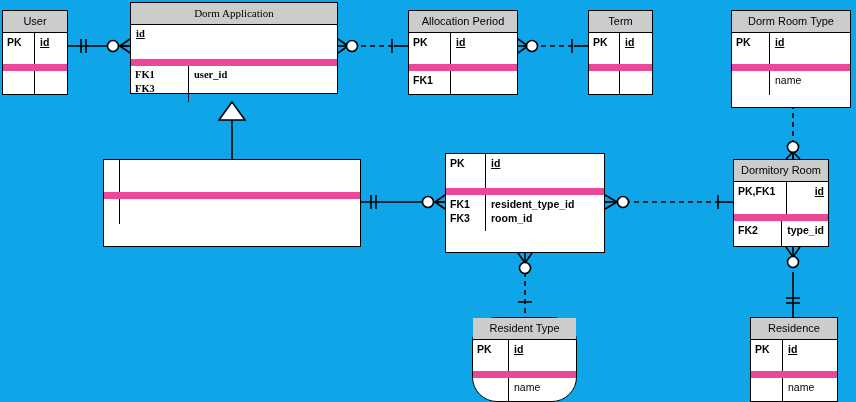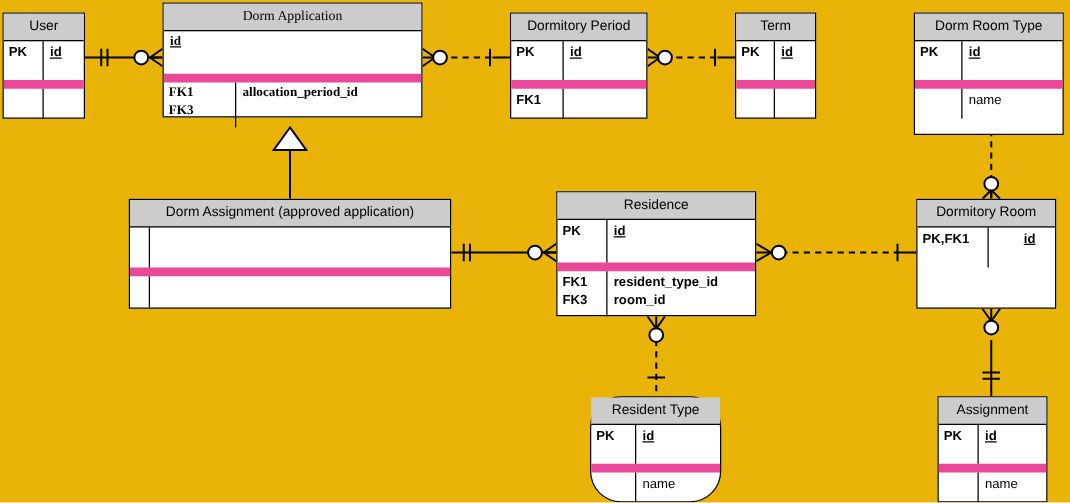--- a/index.html
+++ b/index.html
@@ -4,21 +4,21 @@
 <style>
   html, body {
     margin: 0;
     padding: 0;
     background: #ffffff;
   }
   #canvas {
     position: relative;
     width: 856px;
     height: 402px;
-    background: #eab308;
+    background: #0ea5e9;
     font-family: "Liberation Sans", sans-serif;
     overflow: hidden;
   }
   
   .entity {
     position: absolute;
     box-sizing: border-box;
     border: 1px solid #000000;
     background: #ffffff;
   }
@@ -204,26 +204,26 @@
           <div class="ent-attrcol">
             <div class="attr-line attr-pk">id</div>
           </div>
         </div>
         <div class="ent-section" style="height: 43px;">
           <div class="ent-keycol" style="width: 58px;">
             <div class="key-line">FK1</div>
             <div class="key-line">FK3</div>
           </div>
           <div class="ent-attrcol">
-            <div class="attr-line attr-fk">allocation_period_id</div>
+            <div class="attr-line attr-fk">user_id</div>
           </div>
         </div>
       </div>
       <div class="entity" style="left: 408px; top: 10px; width: 110px; height: 85px;">
-        <div class="ent-title">Dormitory Period</div>
+        <div class="ent-title">Allocation Period</div>
         <div class="ent-section" style="height: 31px;">
           <div class="ent-keycol" style="width: 42px;">
             <div class="key-line">PK</div>
           </div>
           <div class="ent-attrcol">
             <div class="attr-line attr-pk">id</div>
           </div>
         </div>
         <div class="ent-section" style="height: 31px;">
           <div class="ent-keycol" style="width: 42px;">
@@ -257,81 +257,87 @@
           </div>
         </div>
         <div class="ent-section" style="height: 31px;">
           <div class="ent-keycol" style="width: 38px;"></div>
           <div class="ent-attrcol">
             <div class="attr-line attr-plain">name</div>
           </div>
         </div>
       </div>
       <div class="entity" style="left: 103px; top: 159px; width: 258px; height: 88px;">
-        <div class="ent-title">Dorm Assignment (approved application)</div>
         <div class="ent-section" style="height: 32px;">
           <div class="ent-keycol" style="width: 16px;"></div>
           <div class="ent-attrcol"></div>
         </div>
         <div class="ent-section" style="height: 32px;">
           <div class="ent-keycol" style="width: 16px;"></div>
           <div class="ent-attrcol"></div>
         </div>
       </div>
       <div class="entity" style="left: 445px; top: 153px; width: 160px; height: 100px;">
-        <div class="ent-title">Residence</div>
         <div class="ent-section" style="height: 34px;">
           <div class="ent-keycol" style="width: 40px;">
             <div class="key-line">PK</div>
           </div>
           <div class="ent-attrcol">
             <div class="attr-line attr-pk">id</div>
           </div>
         </div>
         <div class="ent-section" style="height: 43px;">
           <div class="ent-keycol" style="width: 40px;">
             <div class="key-line">FK1</div>
             <div class="key-line">FK3</div>
           </div>
           <div class="ent-attrcol">
             <div class="attr-line attr-fk">resident_type_id</div>
             <div class="attr-line attr-fk">room_id</div>
           </div>
         </div>
       </div>
-      <div class="entity" style="left: 733px; top: 159px; width: 112px; height: 88px;">
+      <div class="entity" style="left: 733px; top: 159px; width: 96px; height: 88px;">
         <div class="ent-title">Dormitory Room</div>
         <div class="ent-section" style="height: 32px; gap: 23px;">
           <div class="ent-keycol" style="width: 57px;">
             <div class="key-line">PK,FK1</div>
           </div>
           <div class="ent-attrcol">
             <div class="attr-line attr-pk">id</div>
           </div>
         </div>
+        <div class="ent-section" style="height: 32px;">
+          <div class="ent-keycol" style="width: 57px;">
+            <div class="key-line">FK2</div>
+          </div>
+          <div class="ent-attrcol">
+            <div class="attr-line attr-fk">type_id</div>
+          </div>
+        </div>
       </div>
       <div class="entity" style="left: 472px; top: 317px; width: 105px; height: 85px; border-radius: 25px;">
         <div class="ent-title">Resident Type</div>
         <div class="ent-section" style="height: 31px;">
           <div class="ent-keycol" style="width: 36px;">
             <div class="key-line">PK</div>
           </div>
           <div class="ent-attrcol">
             <div class="attr-line attr-pk">id</div>
           </div>
         </div>
         <div class="ent-section" style="height: 31px;">
           <div class="ent-keycol" style="width: 36px;"></div>
           <div class="ent-attrcol">
             <div class="attr-line attr-plain">name</div>
           </div>
         </div>
       </div>
       <div class="entity" style="left: 750px; top: 317px; width: 88px; height: 85px;">
-        <div class="ent-title">Assignment</div>
+        <div class="ent-title">Residence</div>
         <div class="ent-section" style="height: 31px;">
           <div class="ent-keycol" style="width: 32px;">
             <div class="key-line">PK</div>
           </div>
           <div class="ent-attrcol">
             <div class="attr-line attr-pk">id</div>
           </div>
         </div>
         <div class="ent-section" style="height: 31px;">
           <div class="ent-keycol" style="width: 32px;"></div>

